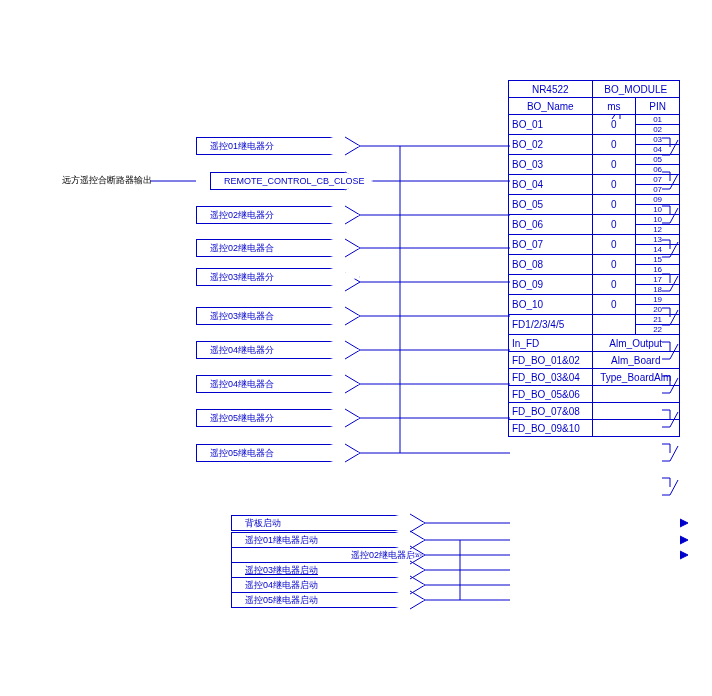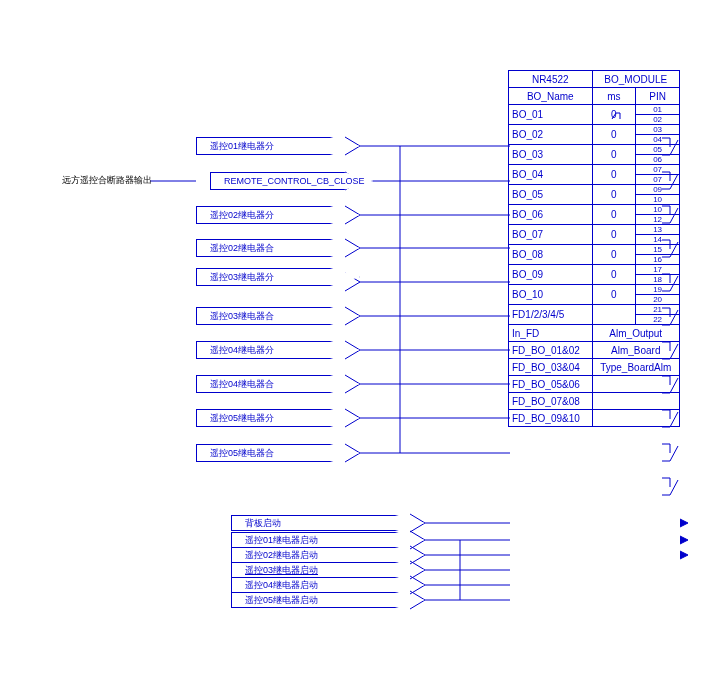--- a/index.html
+++ b/index.html
@@ -223,37 +223,37 @@
 
 <div class="sigtag" style="left:231px;top:515px;width:194px;height:16px;line-height:14px;
      clip-path:polygon(0 0,164px 0,194px 8px,164px 16px,0 16px);">
   <span class="txt">背板启动</span>
 </div>
 <div class="sigtag" style="left:231px;top:532px;width:194px;height:16px;line-height:14px;
      clip-path:polygon(0 0,164px 0,194px 8px,164px 16px,0 16px);">
   <span class="txt">遥控01继电器启动</span>
 </div>
 <div class="sigtag" style="left:231px;top:547px;width:194px;height:16px;line-height:14px;
-     clip-path:polygon(0 0,164px 0,194px 8px,164px 16px,0 16px);">
+     clip-path:polygon(0 0,164px 0,194px 8px,164px 16px,0 16px);text-align:right;">
   <span class="txt">遥控02继电器启动</span>
 </div>
 <div class="sigtag" style="left:231px;top:562px;width:194px;height:16px;line-height:14px;
      clip-path:polygon(0 0,164px 0,194px 8px,164px 16px,0 16px);text-decoration:underline;">
   <span class="txt">遥控03继电器启动</span>
 </div>
 <div class="sigtag" style="left:231px;top:577px;width:194px;height:16px;line-height:14px;
      clip-path:polygon(0 0,164px 0,194px 8px,164px 16px,0 16px);">
   <span class="txt">遥控04继电器启动</span>
 </div>
 <div class="sigtag" style="left:231px;top:592px;width:194px;height:16px;line-height:14px;
      clip-path:polygon(0 0,164px 0,194px 8px,164px 16px,0 16px);">
   <span class="txt">遥控05继电器启动</span>
 </div>
 
-<table class="tbl" style="left:508px;top:70px;width:172px;">
+<table class="tbl" style="left:508px;top:80px;width:172px;">
   <colgroup>
       <col style="width:84px">
       <col style="width:44px">
       <col style="width:22px">
       <col style="width:22px">
     </colgroup>
   <tbody>
     <tr>
       <td class="c-head">NR4522</td>
       <td class="c-head" colspan="3">BO_MODULE</td>

